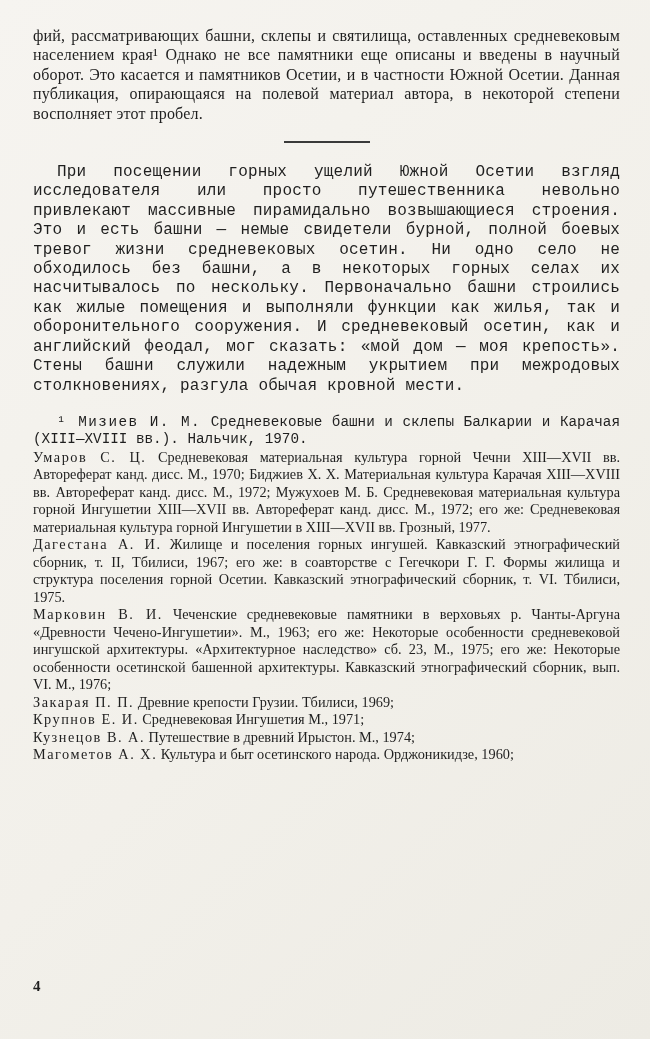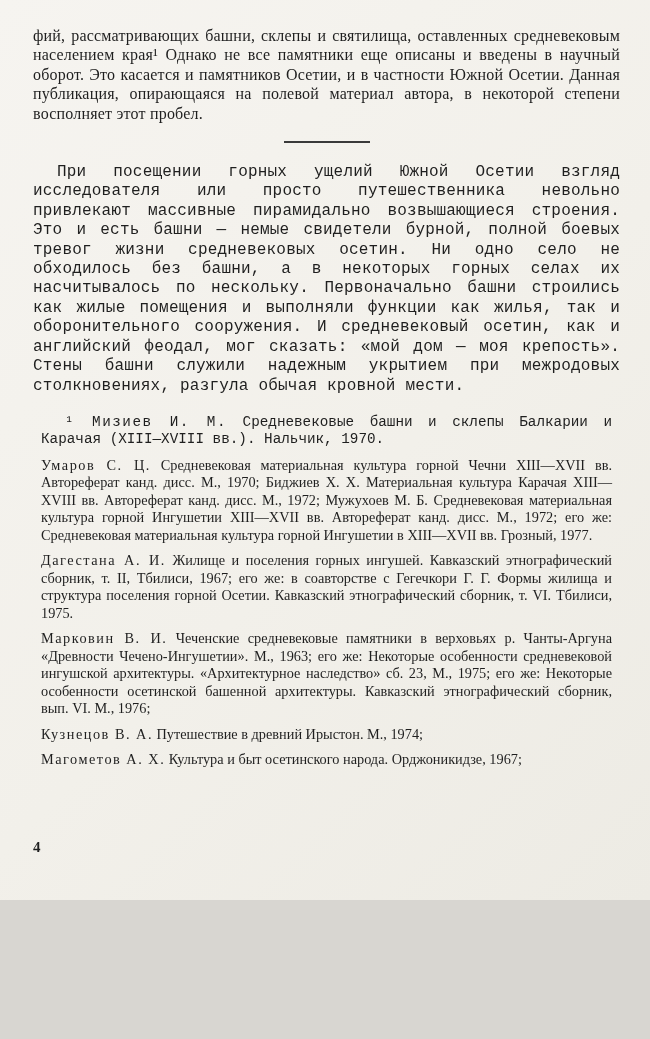--- a/index.html
+++ b/index.html
@@ -3,21 +3,21 @@
 <meta charset="utf-8">
 <style>
   html, body {
     margin: 0;
     padding: 0;
     background: #d8d6d1;
   }
   .page {
     position: relative;
     width: 650px;
-    height: 900px;
+    height: 1039px;
     margin: 0 auto;
     box-sizing: border-box;
     padding: 26px 30px 20px 33px;
     background: linear-gradient(135deg, #f6f4f0 0%, #f2f0ea 55%, #edebe4 100%);
     color: #1f1f1f;
     font-family: "Liberation Serif", "DejaVu Serif", serif;
     overflow: hidden;
   }
   .para {
     margin: 0;
@@ -33,21 +33,21 @@
     height: 0;
     border-top: 2px solid #3a3a3a;
     margin: 18px auto 20px auto;
   }
   .footnotes {
     margin-top: 18px;
     font-size: 14.3px;
     line-height: 17.5px;
     text-align: justify;
   }
-  .footnote { margin: 8px; }
+  .footnote { margin: 0; }
   .fn-author { letter-spacing: 1.5px; }
   .page-number {
     position: absolute;
     left: 33px;
     bottom: 44px;
     font-size: 15px;
     font-weight: bold;
   }
 </style>
 </head>
@@ -65,25 +65,27 @@
 
     <p class="footnote indent"><span class="fn-author">¹ Мизиев И. М.</span><span> Средневековые башни и склепы Балкарии и Карачая (XIII—XVIII вв.). Нальчик, 1970.</span></p>
 
     <p class="footnote"><span class="fn-author">Умаров С. Ц.</span><span> Средневековая материальная культура горной Чечни XIII—XVII вв. Автореферат канд. дисс. М., 1970; Биджиев Х. Х. Материальная культура Карачая XIII—XVIII вв. Автореферат канд. дисс. М., 1972; Мужухоев М. Б. Средневековая материальная культура горной Ингушетии XIII—XVII вв. Автореферат канд. дисс. М., 1972; его же: Средневековая материальная культура горной Ингушетии в XIII—XVII вв. Грозный, 1977.</span></p>
 
 
     <p class="footnote"><span class="fn-author">Дагестана А. И.</span><span> Жилище и поселения горных ингушей. Кавказский этнографический сборник, т. II, Тбилиси, 1967; его же: в соавторстве с Гегечкори Г. Г. Формы жилища и структура поселения горной Осетии. Кавказский этнографический сборник, т. VI. Тбилиси, 1975.</span></p>
 
     <p class="footnote"><span class="fn-author">Марковин В. И.</span><span> Чеченские средневековые памятники в верховьях р. Чанты-Аргуна «Древности Чечено-Ингушетии». М., 1963; его же: Некоторые особенности средневековой ингушской архитектуры. «Архитектурное наследство» сб. 23, М., 1975; его же: Некоторые особенности осетинской башенной архитектуры. Кавказский этнографический сборник, вып. VI. М., 1976;</span></p>
 
+    <p class="footnote"><span class="fn-author">Закарая П. П.</span><span> Древние крепости Грузии. Тбилиси, 1969;</span></p>
 
+    <p class="footnote"><span class="fn-author">Крупнов Е. И.</span><span> Средневековая Ингушетия М., 1971;</span></p>
 
 
     <p class="footnote"><span class="fn-author">Кузнецов В. А.</span><span> Путешествие в древний Ирыстон. М., 1974;</span></p>
 
 
-    <p class="footnote"><span class="fn-author">Магометов А. Х.</span><span> Культура и быт осетинского народа. Орджоникидзе, 1967;</span></p>
+    <p class="footnote"><span class="fn-author">Магометов А. Х.</span><span> Культура и быт осетинского народа. Орджоникидзе, 1960;</span></p>
 
   </div>
 
   <div class="page-number">4</div>
 
 </div>
 
 </body></html>

